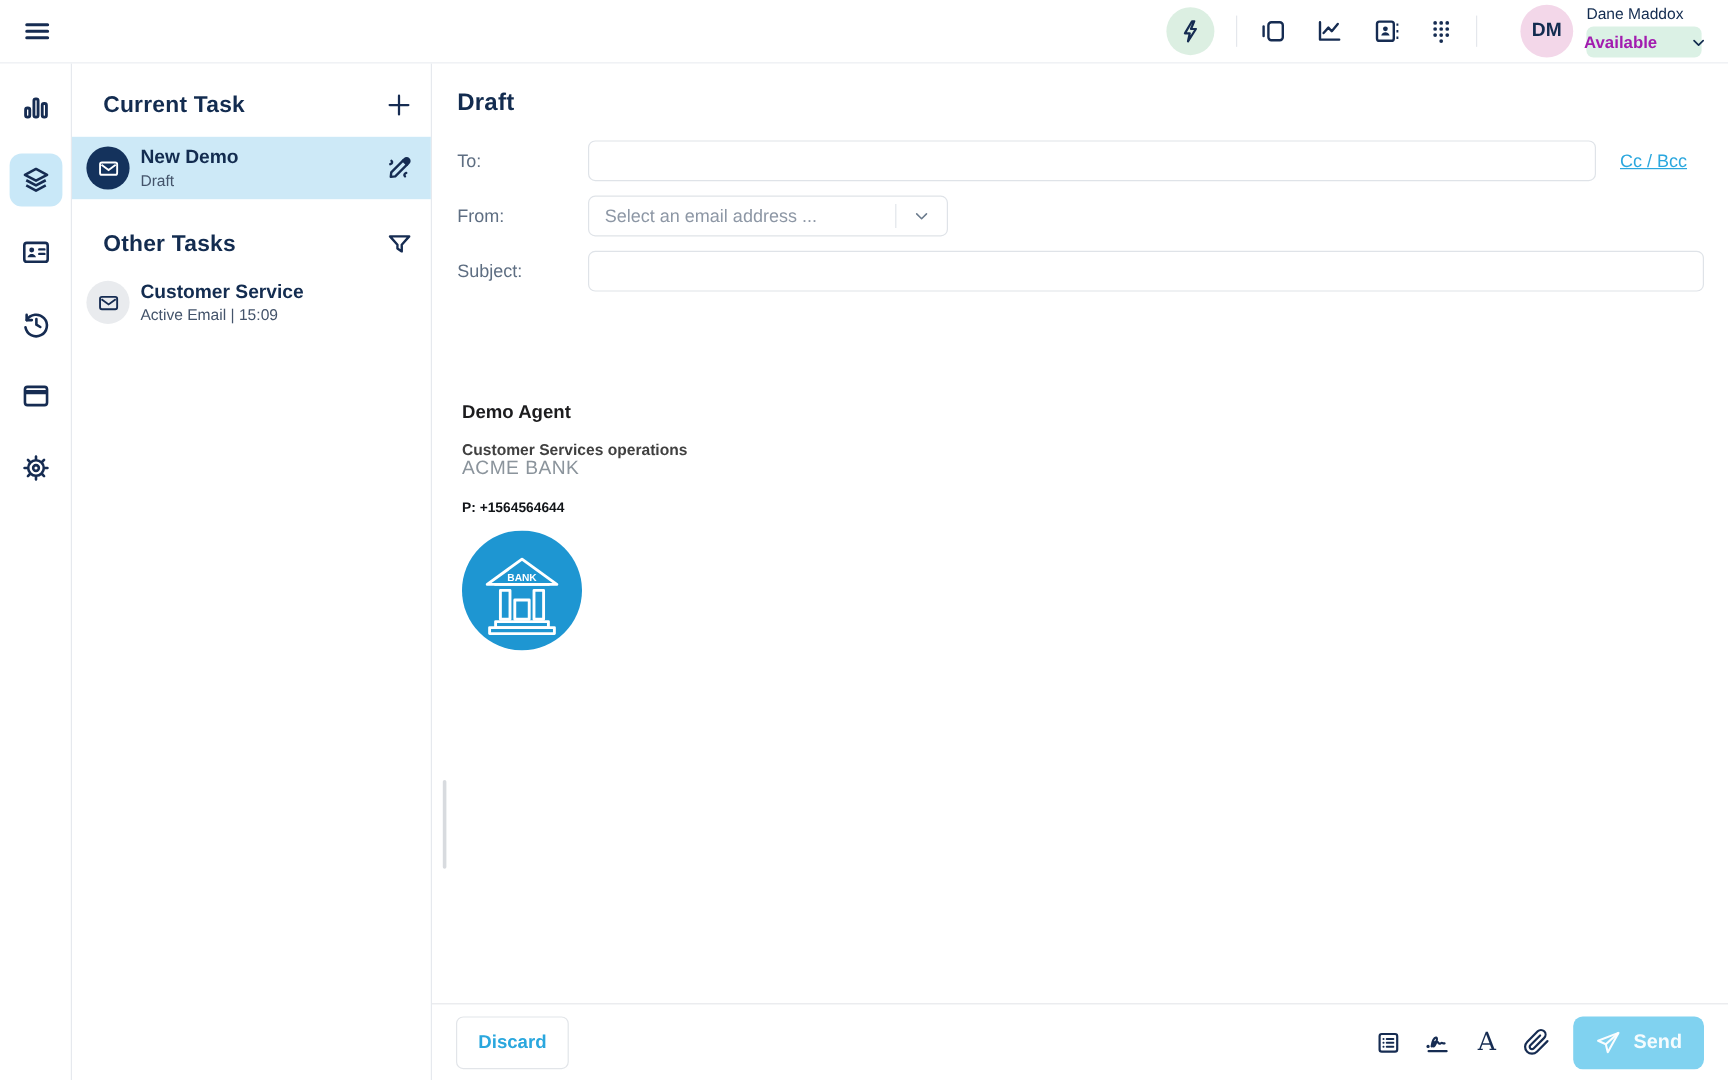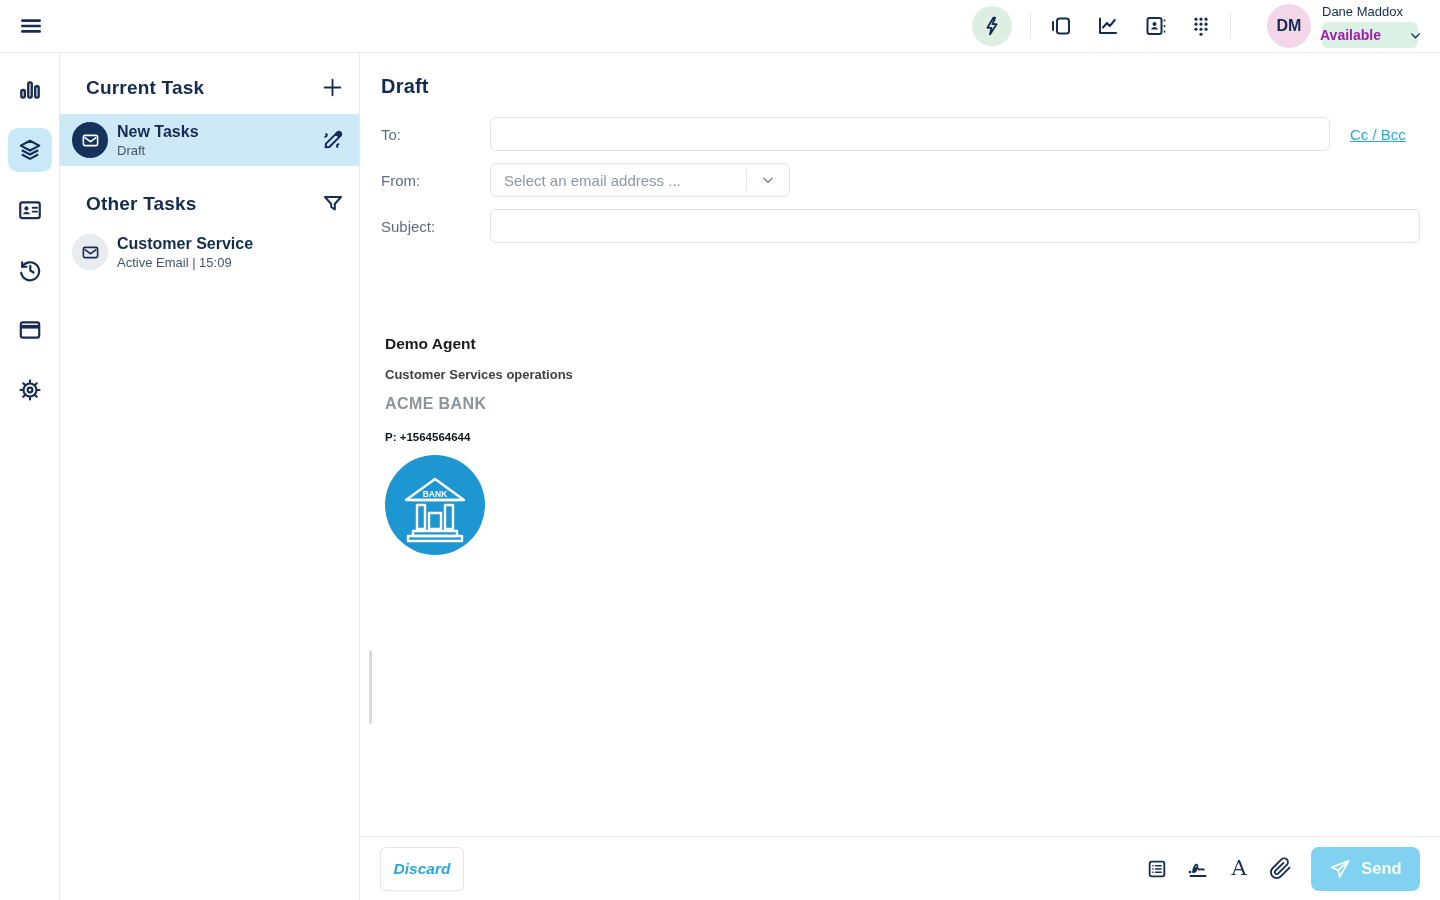--- a/index.html
+++ b/index.html
@@ -73,39 +73,39 @@
   .subject-input { flex:1; }
   .cc-link { margin-left:20px; font-size:15px; color:#2aa7de; text-decoration:underline;
     cursor:pointer; background:none; border:none; font-family:"Liberation Sans", sans-serif; }
 
   
   .editor { flex:1; position:relative; padding:80px 20px 0 25px; outline:none; }
   .scroll-thumb { position:absolute; left:9px; top:395px; width:3px; height:74px;
     background:#d8dbdf; border-radius:2px; }
   .sig-name { font-size:15.5px; font-weight:bold; color:#1c1c1e; }
   .sig-role { font-size:13px; font-weight:bold; color:#404040; margin-top:14px; }
-  .sig-company { font-size:16px; font-weight:bold; color:#8b949c; margin-top:13px; letter-spacing:.4px; }
+  .sig-company { font-size:16px; font-weight:normal; color:#8b949c; letter-spacing:.4px; }
   .sig-phone { font-size:11.5px; font-weight:bold; color:#111418; margin-top:18px; }
   .sig-logo { margin-top:12px; }
 
   
   .popover { position:absolute; right:159px; bottom:52px; width:159px; background:#fff;
     border-radius:8px; border:1px solid #f0f1f3; box-shadow:0 3px 14px rgba(20,40,70,.14);
     padding:4px 0; z-index:5; }
   .popover-item { display:flex; align-items:center; gap:12px; height:40px; padding:0 10px;
     cursor:pointer; background:none; border:none; width:100%;
     font-family:"Liberation Sans", sans-serif; }
   .popover-label { font-size:15px; color:#132c50; white-space:nowrap; }
 
   
   .footer { position:absolute; left:0; right:0; bottom:0; height:64px; border-top:1px solid #e6e8ec;
     display:flex; align-items:center; padding:0 20px; background:#fff; }
-  .discard-btn { width:84px; height:44px; border:1px solid #e2e5e9; border-radius:6px;
+  .discard-btn { width:94px; height:44px; border:1px solid #e2e5e9; border-radius:6px;
     background:#fff; color:#2aa7de; font-size:15.5px; font-weight:bold; cursor:pointer;
-    font-family:"Liberation Sans", sans-serif;font-style:italic; }
+    font-family:"Liberation Sans", sans-serif; }
   .footer-spacer { flex:1; }
   .composer-tools { display:flex; align-items:center; gap:17px; margin-right:19px; }
   .tool-btn { background:none; border:none; cursor:pointer; color:#162c52; padding:0;
     display:flex; align-items:center; justify-content:center; width:24px; height:24px; }
   .font-glyph { font-family:"DejaVu Serif", serif; font-size:21px; color:#162c52; line-height:1; }
   .send-btn { width:109px; height:44px; border:none; border-radius:8px; background:#80d2f0;
     display:flex; align-items:center; justify-content:center; gap:10px; cursor:pointer; }
   .send-label { color:rgba(255,255,255,.92); font-size:16.5px; font-weight:bold;
     font-family:"Liberation Sans", sans-serif; }
 </style>
@@ -266,21 +266,21 @@
     </div>
 
     <div class="task-row selected">
       <span class="task-avatar dark">
         <svg width="19" height="19" viewBox="0 0 24 24" fill="none" stroke="#fff" stroke-width="2">
             <rect x="3" y="5.5" width="18" height="13" rx="2"></rect>
             <path d="M4.5 8l7.5 5.5L19.5 8"></path>
           </svg>
       </span>
       <span class="task-text">
-        <div class="task-title">New Tasks</div>
+        <div class="task-title">New Demo</div>
         <div class="task-sub">Draft</div>
       </span>
       <button class="row-action">
         <span>
           <svg width="25" height="25" viewBox="0 0 24 24" fill="none" stroke="#162c52" stroke-width="1.9" stroke-linecap="round" stroke-linejoin="round">
               <path d="M15.2 5.6l3.2 3.2L9 18.2l-3.6.4.4-3.6z"></path>
               <path d="M15.2 5.6l1.3-1.3a2.1 2.1 0 0 1 3.2 3.2l-1.3 1.3" fill="#162c52"></path>
               <path d="M5 8.5c1.5-.5 2-1.8 1-2.7M17.8 15.5c-1.5.5-2 1.8-1 2.7"></path>
             </svg>
         </span>

